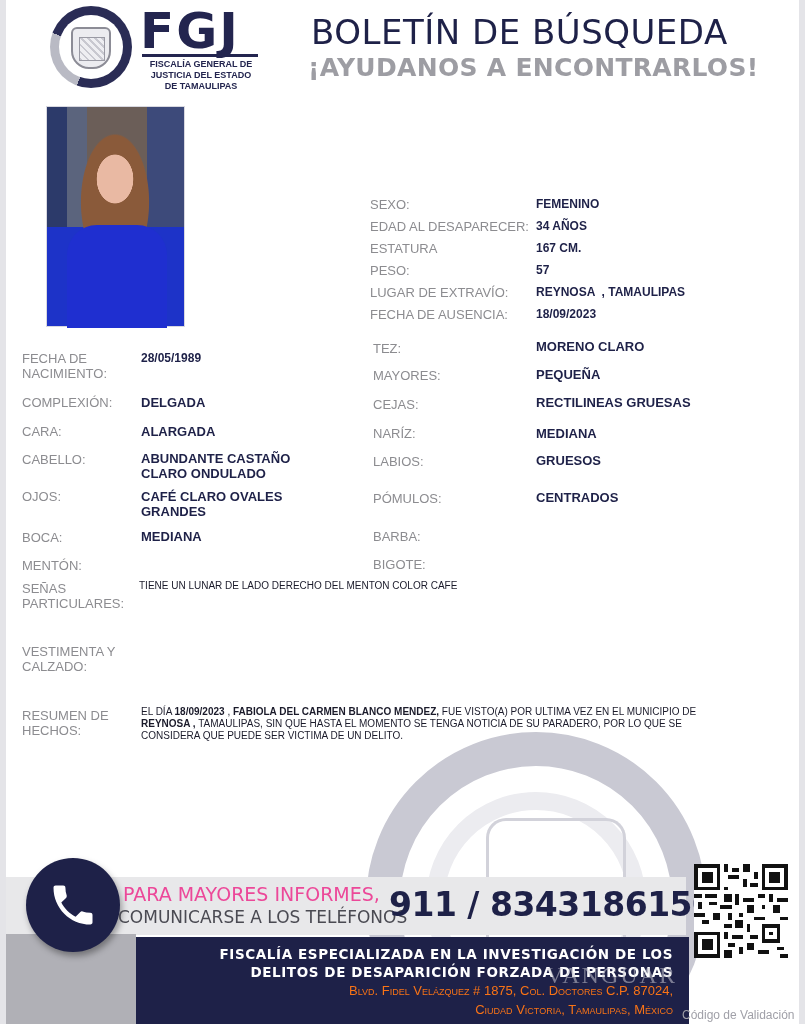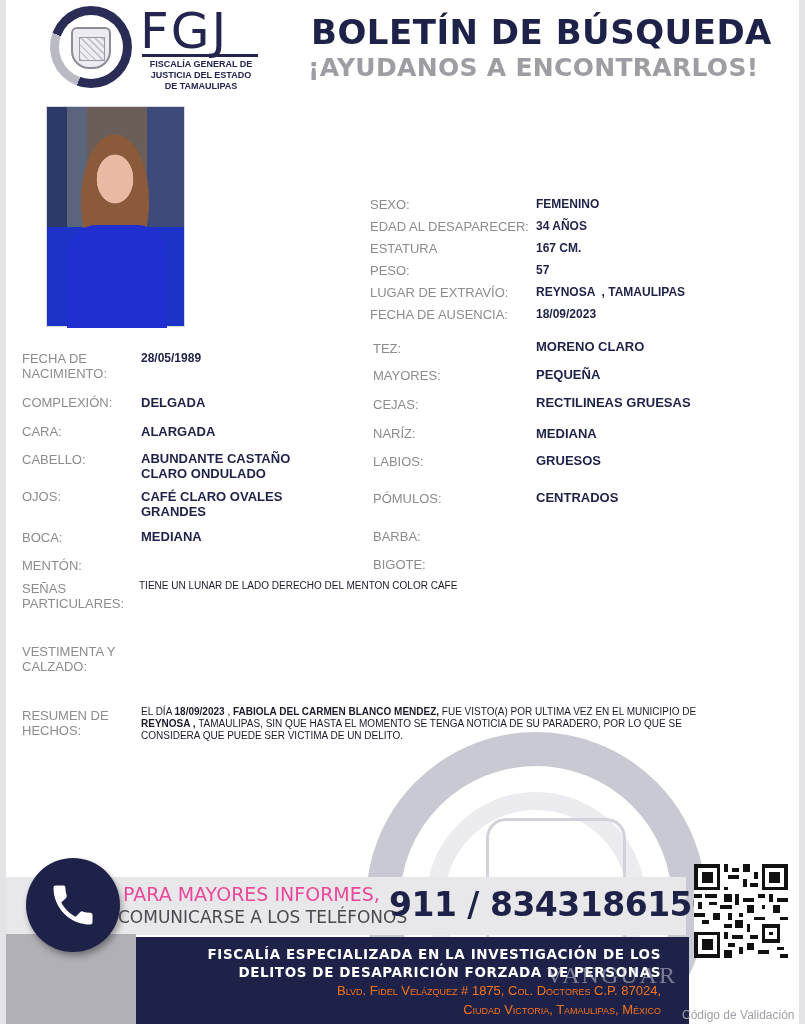--- a/index.html
+++ b/index.html
@@ -21,30 +21,30 @@
   }
   .logo-shield {
     position: absolute; left: 21px; top: 21px; width: 40px; height: 42px; z-index: 2;
     border: 2px solid #8c8c96; border-radius: 6px 6px 18px 18px; background: #ececf0;
   }
   .logo-shield::before {
     content: ""; position: absolute; left: 6px; top: 8px; width: 24px; height: 22px;
     border: 1px solid #9a9aa4; background: repeating-linear-gradient(45deg,#c8c8d0 0 2px,#eeeef2 2px 5px);
   }
   .fgj {
-    position: absolute; left: 90px; top: -4px; font-size: 50px; font-weight: 400;
+    position: absolute; left: 90px; top: -4px; font-size: 50px; font-weight: 700;
     color: #23254f; letter-spacing: 2px; font-family: "DejaVu Sans", sans-serif;
   }
   .fgj-rule { position: absolute; left: 92px; top: 48px; width: 116px; height: 3px; background: #23254f; }
   .fgj-sub {
     position: absolute; left: 92px; top: 53px; width: 118px; text-align: center;
     font-size: 9px; font-weight: 700; color: #23254f; line-height: 11px;
   }
   .title-main {
-    position: absolute; left: 305px; top: 12px; font-size: 34px; font-weight: 700;
+    position: absolute; left: 305px; top: 12px; font-size: 34px; font-weight: 400;
     color: #1e2148; letter-spacing: 0.5px; font-family: "DejaVu Sans", sans-serif;
     white-space: nowrap;
   }
   .title-sub {
     position: absolute; left: 302px; top: 53px; font-size: 25px; font-weight: 900;
     color: #9d9da3; letter-spacing: 0.3px; font-family: "DejaVu Sans", sans-serif;
     white-space: nowrap;
   }
   
   .photo {
@@ -102,21 +102,21 @@
   .contact {
     position: absolute; left: 112px; top: 907px; font-size: 17px; color: #4a4a52;
     white-space: nowrap; font-family: "DejaVu Sans", sans-serif;
   }
   .phone-num {
     position: absolute; left: 383px; top: 885px; font-size: 33px; font-weight: 900;
     color: #1e2148; white-space: nowrap; font-family: "DejaVu Sans", sans-serif; letter-spacing: -0.5px;
   }
   .dark-box {
     position: absolute; left: 130px; top: 937px; width: 553px; height: 87px; background: #1e2148;
-    color: #fff; text-align: right; padding: 8px 28px 0 0;
+    color: #fff; text-align: right; padding: 8px 16px 0 0;
   }
   .dark-box .l1 { font-size: 13.5px; font-weight: 700; letter-spacing: 0.6px; line-height: 18px; font-family: "DejaVu Sans", sans-serif; }
   .dark-box .l2 { font-size: 13px; font-variant: small-caps; line-height: 19px; color: #f97316; }
   .qr {
     position: absolute; left: 688px; top: 864px; width: 94px; height: 94px; background: #fff;
   }
   .validation {
     position: absolute; left: 676px; top: 1008px; font-size: 12px; color: #a0a0a8; white-space: nowrap;
   }
   .vanguardia {

